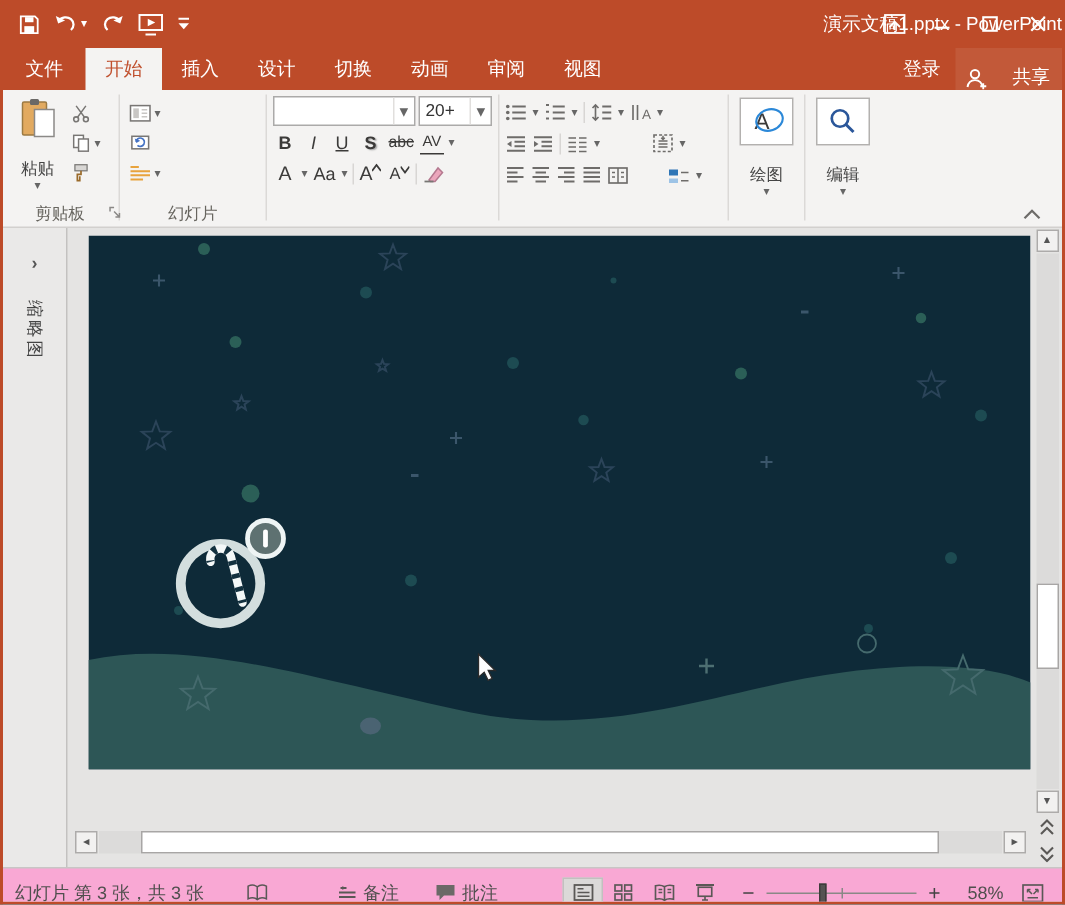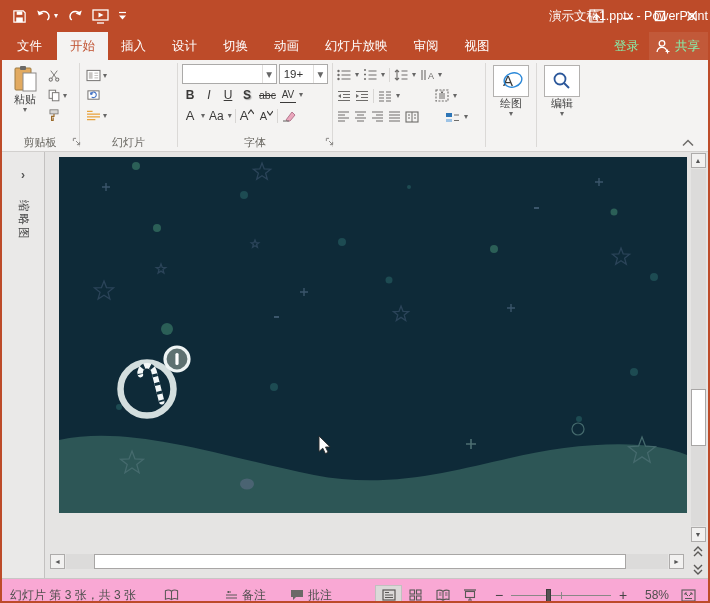--- a/index.html
+++ b/index.html
@@ -13,31 +13,31 @@
   .title{position:absolute;left:0;right:0;text-align:right;font-size:12.5px;color:#fff;pointer-events:none}
   .wincontrols{margin-left:auto;display:flex;height:32px}
   .wincontrols .wc{width:32px;height:32px;display:flex;align-items:center;justify-content:center}
   
   .tabs{height:28px;background:#bd4b29;display:flex;align-items:stretch;font-size:12.5px}
   .tab{color:#fff;padding:14px 13px;display:flex;align-items:center}
   .tab.file{padding:0 15px}
   .tab.active{background:#f4f3f2;color:#c0502e}
   .tabs-right{margin-left:auto;display:flex;align-items:stretch}
   .tellme{display:flex;align-items:center;gap:4px;color:rgba(255,255,255,.78);padding:0 8px}
-  .signin{color:#86efac;padding:0 10px;display:flex;align-items:center}
-  .share{color:#86efac;padding:0 8px 0 6px;display:flex;align-items:center;gap:4px;background:rgba(255,255,255,.08)}
+  .signin{color:#ffffff;padding:0 10px;display:flex;align-items:center}
+  .share{color:#ffffff;padding:0 8px 0 6px;display:flex;align-items:flex-end;gap:16px;background:rgba(255,255,255,.08)}
   
   .ribbon{height:92px;background:#f4f3f2;border-bottom:1px solid #d2d0ce;display:flex;position:relative;padding-top:1px}
   .rsep{width:1px;background:#dbd9d7;margin:2px 1px 4px}
   .group{display:flex;flex-direction:column;padding:1px 3px 0}
   .gbody{flex:1;display:flex;align-items:flex-start}
   .glabel{height:16px;font-size:11px;color:#67655f;text-align:center;position:relative;padding:0 10px}
   .launcher{position:absolute;right:-6px;top:2px;cursor:default}
   .bigbtn{width:46px;display:flex;flex-direction:column;align-items:center;padding-top:3px;cursor:default}
-  .bigbtn .lbl{font-size:11px;color:#444;line-height:13px;text-align:left;margin-top:0}
+  .bigbtn .lbl{font-size:11px;color:#444;line-height:13px;text-align:left;margin-top:14px}
   .caret{font-size:8px;color:#666;line-height:8px}
   .minicol{display:flex;flex-direction:column;gap:3px;padding-top:5px}
   .minirow{display:flex;align-items:center;gap:2px;height:17px;padding:0 2px;cursor:default}
   .combo{background:#fff;border:1px solid #abaaa9;height:20px;display:flex;align-items:center;font-size:11.5px;color:#333}
   .combo .cval{flex:1;padding:0 4px}
   .combo .cdrop{width:14px;height:100%;display:flex;align-items:center;justify-content:center;border-left:1px solid #e1dfdd;color:#666}
   .fbtn{min-width:16px;height:17px;display:flex;align-items:center;justify-content:center;font-size:12px;color:#3b3a39;cursor:default;padding:0 1px}
   .frow{display:flex;align-items:center;gap:3px;height:21px}
   .prow{display:flex;align-items:center;gap:4px;height:21px}
   .vline{width:1px;height:14px;background:#d8d6d4}
@@ -142,21 +142,20 @@
   </div>
 
   <div class="tabs">
     <span class="tab file">文件</span>
     <span id="tabs-container" style="display:flex">
         <span class="tab active">开始</span>
         <span class="tab">插入</span>
         <span class="tab">设计</span>
         <span class="tab">切换</span>
         <span class="tab">动画</span>
-        <span class="tab">幻灯片放映</span>
         <span class="tab">审阅</span>
         <span class="tab">视图</span>
       </span>
     <div class="tabs-right">
       <span class="signin">登录</span>
       <span class="share">
         <svg width="16" height="15" viewBox="0 0 16 15">
             <circle cx="7" cy="4.4" r="2.8" fill="none" stroke="#fff" stroke-width="1.3"></circle>
             <path d="M2 13 C2.5 9.8 4.5 8.4 7 8.4 C9.5 8.4 11.5 9.8 12 13" fill="none" stroke="#fff" stroke-width="1.3"></path>
             <path d="M12.5 10.5 v4 M10.5 12.5 h4" stroke="#fff" stroke-width="1.2"></path>
@@ -246,21 +245,21 @@
     <div class="rsep"></div>
 
     <div class="group" style="width:152px">
       <div class="gbody" style="flex-direction:column;align-items:stretch">
         <div style="display:flex;gap:2px;padding-top:2px">
           <span class="combo" style="width:96px">
             <span class="cval"></span>
             <span class="cdrop">▾</span>
           </span>
           <span class="combo" style="width:50px">
-            <span class="cval">19+</span>
+            <span class="cval">20+</span>
             <span class="cdrop">▾</span>
           </span>
         </div>
         <div class="frow">
           <span class="fbtn" style="font-weight:bold">B</span>
           <span class="fbtn" style="font-style:italic">I</span>
           <span class="fbtn" style="text-decoration:underline">U</span>
           <span class="fbtn" style="font-weight:bold;text-shadow:1px 1px 1px #aaa">S</span>
           <span class="fbtn" style="text-decoration:line-through;font-size:10.5px">abc</span>
           <span class="fbtn" style="font-size:10px;border-bottom:1px solid #3b3a39">AV</span>
@@ -279,28 +278,20 @@
                 <path d="M0 1 L3 5 L6 1" fill="none" stroke="#3b3a39" stroke-width="1.2"></path>
               </svg></span>
           <span class="vline"></span>
           <span class="fbtn">
             <svg width="14" height="12" viewBox="0 0 14 12">
                 <path d="M4 10 L10 2 L13 5 L8 11 L5 11 Z" fill="#eba6bc" stroke="#b4788f" stroke-width="1"></path>
                 <path d="M1 11 h6" stroke="#787674" stroke-width="1.2"></path>
               </svg>
           </span>
         </div>
-      </div>
-      <div class="glabel">
-        <span>字体</span>
-        <span class="launcher">
-          <svg width="9" height="9" viewBox="0 0 10 10">
-              <path d="M1.5 4.5 v-3 h3 M4.5 4.5 l4 4 M8.5 5.5 v3 h-3" fill="none" stroke="#8a8886" stroke-width="1.1"></path>
-            </svg>
-        </span>
       </div>
     </div>
 
     <div class="rsep"></div>
 
     <div class="group" style="width:150px">
       <div class="gbody" style="flex-direction:column;align-items:stretch;padding-top:2px">
         <div class="prow">
           <span>
               <svg width="14" height="12" viewBox="0 0 14 12">

